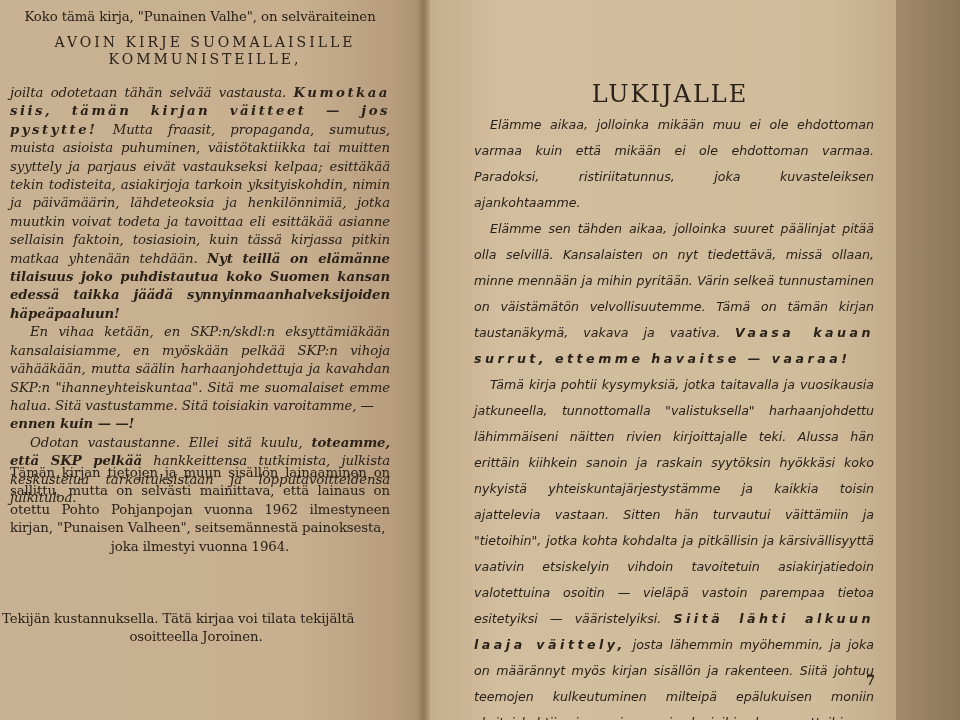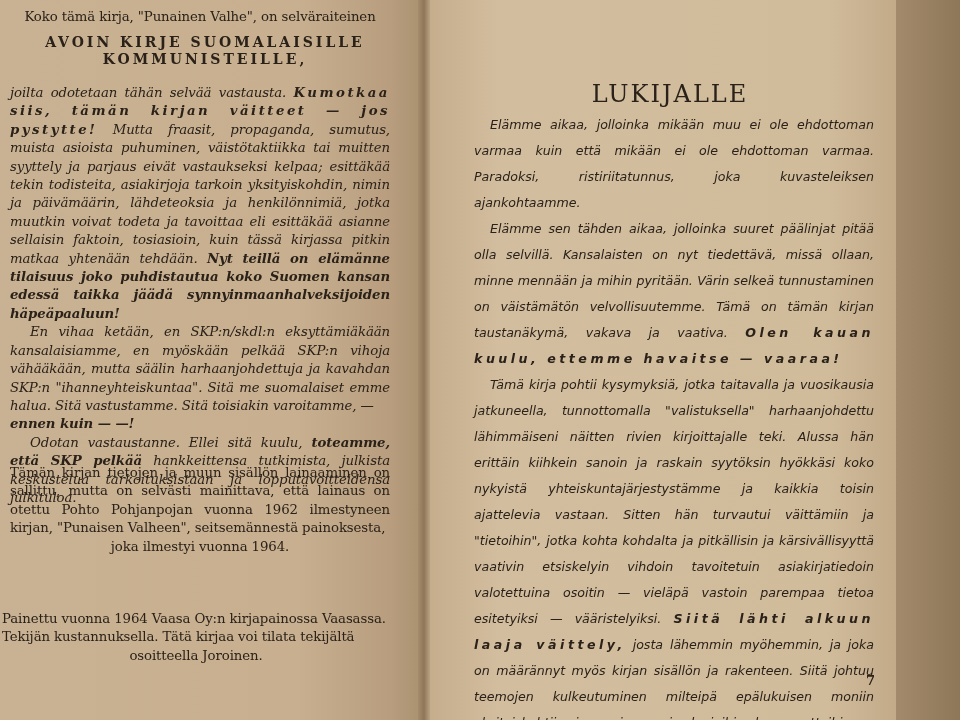--- a/index.html
+++ b/index.html
@@ -13,21 +13,21 @@
     background:linear-gradient(90deg,#c5ad8c 0%,#d2bd9e 15%,#d0bb9b 85%,#c2aa88 100%);
     clip-path:polygon(0 0,100% 0,103% 100%,0 100%); }
   .beyond { position:absolute; left:896px; top:0; width:64px; height:720px;
     background:linear-gradient(90deg,#a38a6c,#8e7659); }
   .lt { position:absolute; left:10px; width:380px; font-size:13.3px; line-height:18.4px;
         text-align:justify; letter-spacing:-0.1px; }
   .lt p { margin:0; }
   .lt .ind { text-indent:20px; }
   .lt b { font-weight:bold; }
   .lt .sp { font-weight:bold; letter-spacing:2.5px; }
-  .heading { position:absolute; left:10px; width:390px; text-align:center; font-weight:bold;
+  .heading { position:absolute; left:10px; width:390px; text-align:center; font-weight:normal;
              font-size:14px; letter-spacing:3px; line-height:17px; }
   .rt { position:absolute; left:474px; width:400px; font-size:12.6px; line-height:26px;
         text-align:justify; font-style:italic; font-family:"DejaVu Sans", sans-serif; }
   .rt p { margin:0; }
   .rt .ind { text-indent:16px; }
   .rt .sp { letter-spacing:3.5px; font-weight:bold; }
   .title-r { position:absolute; left:540px; width:260px; top:80px; text-align:center;
              font-size:24px; letter-spacing:2px; font-family:"DejaVu Serif", serif; }
   .center { text-align:center !important; }
   .pnum { position:absolute; left:866px; top:673px; font-size:13px; font-weight:bold; }
@@ -50,24 +50,23 @@
 <div class="lt" style="top:84px;font-style:italic;">
   <p><span>joilta odotetaan tähän selvää vastausta. </span><span class="sp">Kumotkaa siis, tämän kirjan väitteet — jos pystytte!</span><span> Mutta fraasit, propaganda, sumutus, muista asioista puhuminen, väistötaktiikka tai muitten syyttely ja parjaus eivät vastaukseksi kelpaa; esittäkää tekin todisteita, asiakirjoja tarkoin yksityiskohdin, nimin ja päivämäärin, lähdeteoksia ja henkilönnimiä, jotka muutkin voivat todeta ja tavoittaa eli esittäkää asianne sellaisin faktoin, tosiasioin, kuin tässä kirjassa pitkin matkaa yhtenään tehdään. </span><b>Nyt teillä on elämänne tilaisuus joko puhdistautua koko Suomen kansan edessä taikka jäädä synnyinmaanhalveksijoiden häpeäpaaluun!</b></p>
   <p class="ind"><span>En vihaa ketään, en SKP:n/skdl:n eksyttämiäkään kansalaisiamme, en myöskään pelkää SKP:n vihoja vähääkään, mutta säälin harhaanjohdettuja ja kavahdan SKP:n "ihanneyhteiskuntaa". Sitä me suomalaiset emme halua. Sitä vastustamme. Sitä toisiakin varoitamme, —</span><br><b>ennen kuin — —!</b></p>
   <p class="ind"><span>Odotan vastaustanne. Ellei sitä kuulu, </span><b>toteamme, että SKP pelkää</b><span> hankkeittensa tutkimista, julkista keskustelua tarkoituksistaan ja lopputavoitteidensa julkituloa.</span></p>
 </div>
 <div class="lt" style="top:464px;">
   <p>Tämän kirjan tietojen ja muun sisällön lainaaminen on sallittu, mutta on selvästi mainittava, että lainaus on otettu Pohto Pohjanpojan vuonna 1962 ilmestyneen kirjan, "Punaisen Valheen", seitsemännestä painoksesta,</p>
   <p class="center">joka ilmestyi vuonna 1964.</p>
 </div>
 <div class="lt" style="top:610px; left:2px; width:388px;">
-  <p>Painettu vuonna 1964 Vaasa Oy:n kirjapainossa Vaasassa.</p>
   <p>Tekijän kustannuksella. Tätä kirjaa voi tilata tekijältä</p>
   <p class="center">osoitteella Joroinen.</p>
 </div>
 
 <div class="title-r">LUKIJALLE</div>
 <div class="rt" style="top:112px;">
   <p class="ind">Elämme aikaa, jolloinka mikään muu ei ole ehdottoman varmaa kuin että mikään ei ole ehdottoman varmaa. Paradoksi, ristiriitatunnus, joka kuvasteleiksen ajankohtaamme.</p>
-  <p class="ind"><span>Elämme sen tähden aikaa, jolloinka suuret päälinjat pitää olla selvillä. Kansalaisten on nyt tiedettävä, missä ollaan, minne mennään ja mihin pyritään. Värin selkeä tunnustaminen on väistämätön velvollisuutemme. Tämä on tämän kirjan taustanäkymä, vakava ja vaativa. </span><span class="sp">Olen kauan kuulu, ettemme havaitse — vaaraa!</span></p>
+  <p class="ind"><span>Elämme sen tähden aikaa, jolloinka suuret päälinjat pitää olla selvillä. Kansalaisten on nyt tiedettävä, missä ollaan, minne mennään ja mihin pyritään. Värin selkeä tunnustaminen on väistämätön velvollisuutemme. Tämä on tämän kirjan taustanäkymä, vakava ja vaativa. </span><span class="sp">Vaasa kauan surrut, ettemme havaitse — vaaraa!</span></p>
   <p class="ind"><span>Tämä kirja pohtii kysymyksiä, jotka taitavalla ja vuosikausia jatkuneella, tunnottomalla "valistuksella" harhaanjohdettu lähimmäiseni näitten rivien kirjoittajalle teki. Alussa hän erittäin kiihkein sanoin ja raskain syytöksin hyökkäsi koko nykyistä yhteiskuntajärjestystämme ja kaikkia toisin ajattelevia vastaan. Sitten hän turvautui väittämiin ja "tietoihin", jotka kohta kohdalta ja pitkällisin ja kärsivällisyyttä vaativin etsiskelyin vihdoin tavoitetuin asiakirjatiedoin valotettuina osoitin — vieläpä vastoin parempaa tietoa esitetyiksi — vääristelyiksi. </span><span class="sp">Siitä lähti alkuun laaja väittely,</span><span> josta lähemmin myöhemmin, ja joka on määrännyt myös kirjan sisällön ja rakenteen. Siitä johtuu teemojen kulkeutuminen milteipä epälukuisen moniin yksityiskohtiin ja usein varsin laajoihin kommentteihin — omien mielipiteitten ja henkilökohtaisten näkökohtien esittämiseen — jotka puolestaan liittyvät väittämien satapäisen haarautumisen aina uusien "tosiasioiden" tutkimiseen ja torjumiseen. Niin jouduimme kahlaamaan sitkeään iskostettujen ennakkokäsitysten ja päähänpinttymien toisinaan kireälle sykkyröityneet sokkelot läpi hellittämättömän kiistelijän vetäytyessä yhä uusiin asemiin, </span><span class="sp">kunnes lopulta — motti puhkesi!</span><span> Pohdiskelumme pa-</span></p>
 </div>
 <div class="pnum">7</div>
 
 </body></html>

